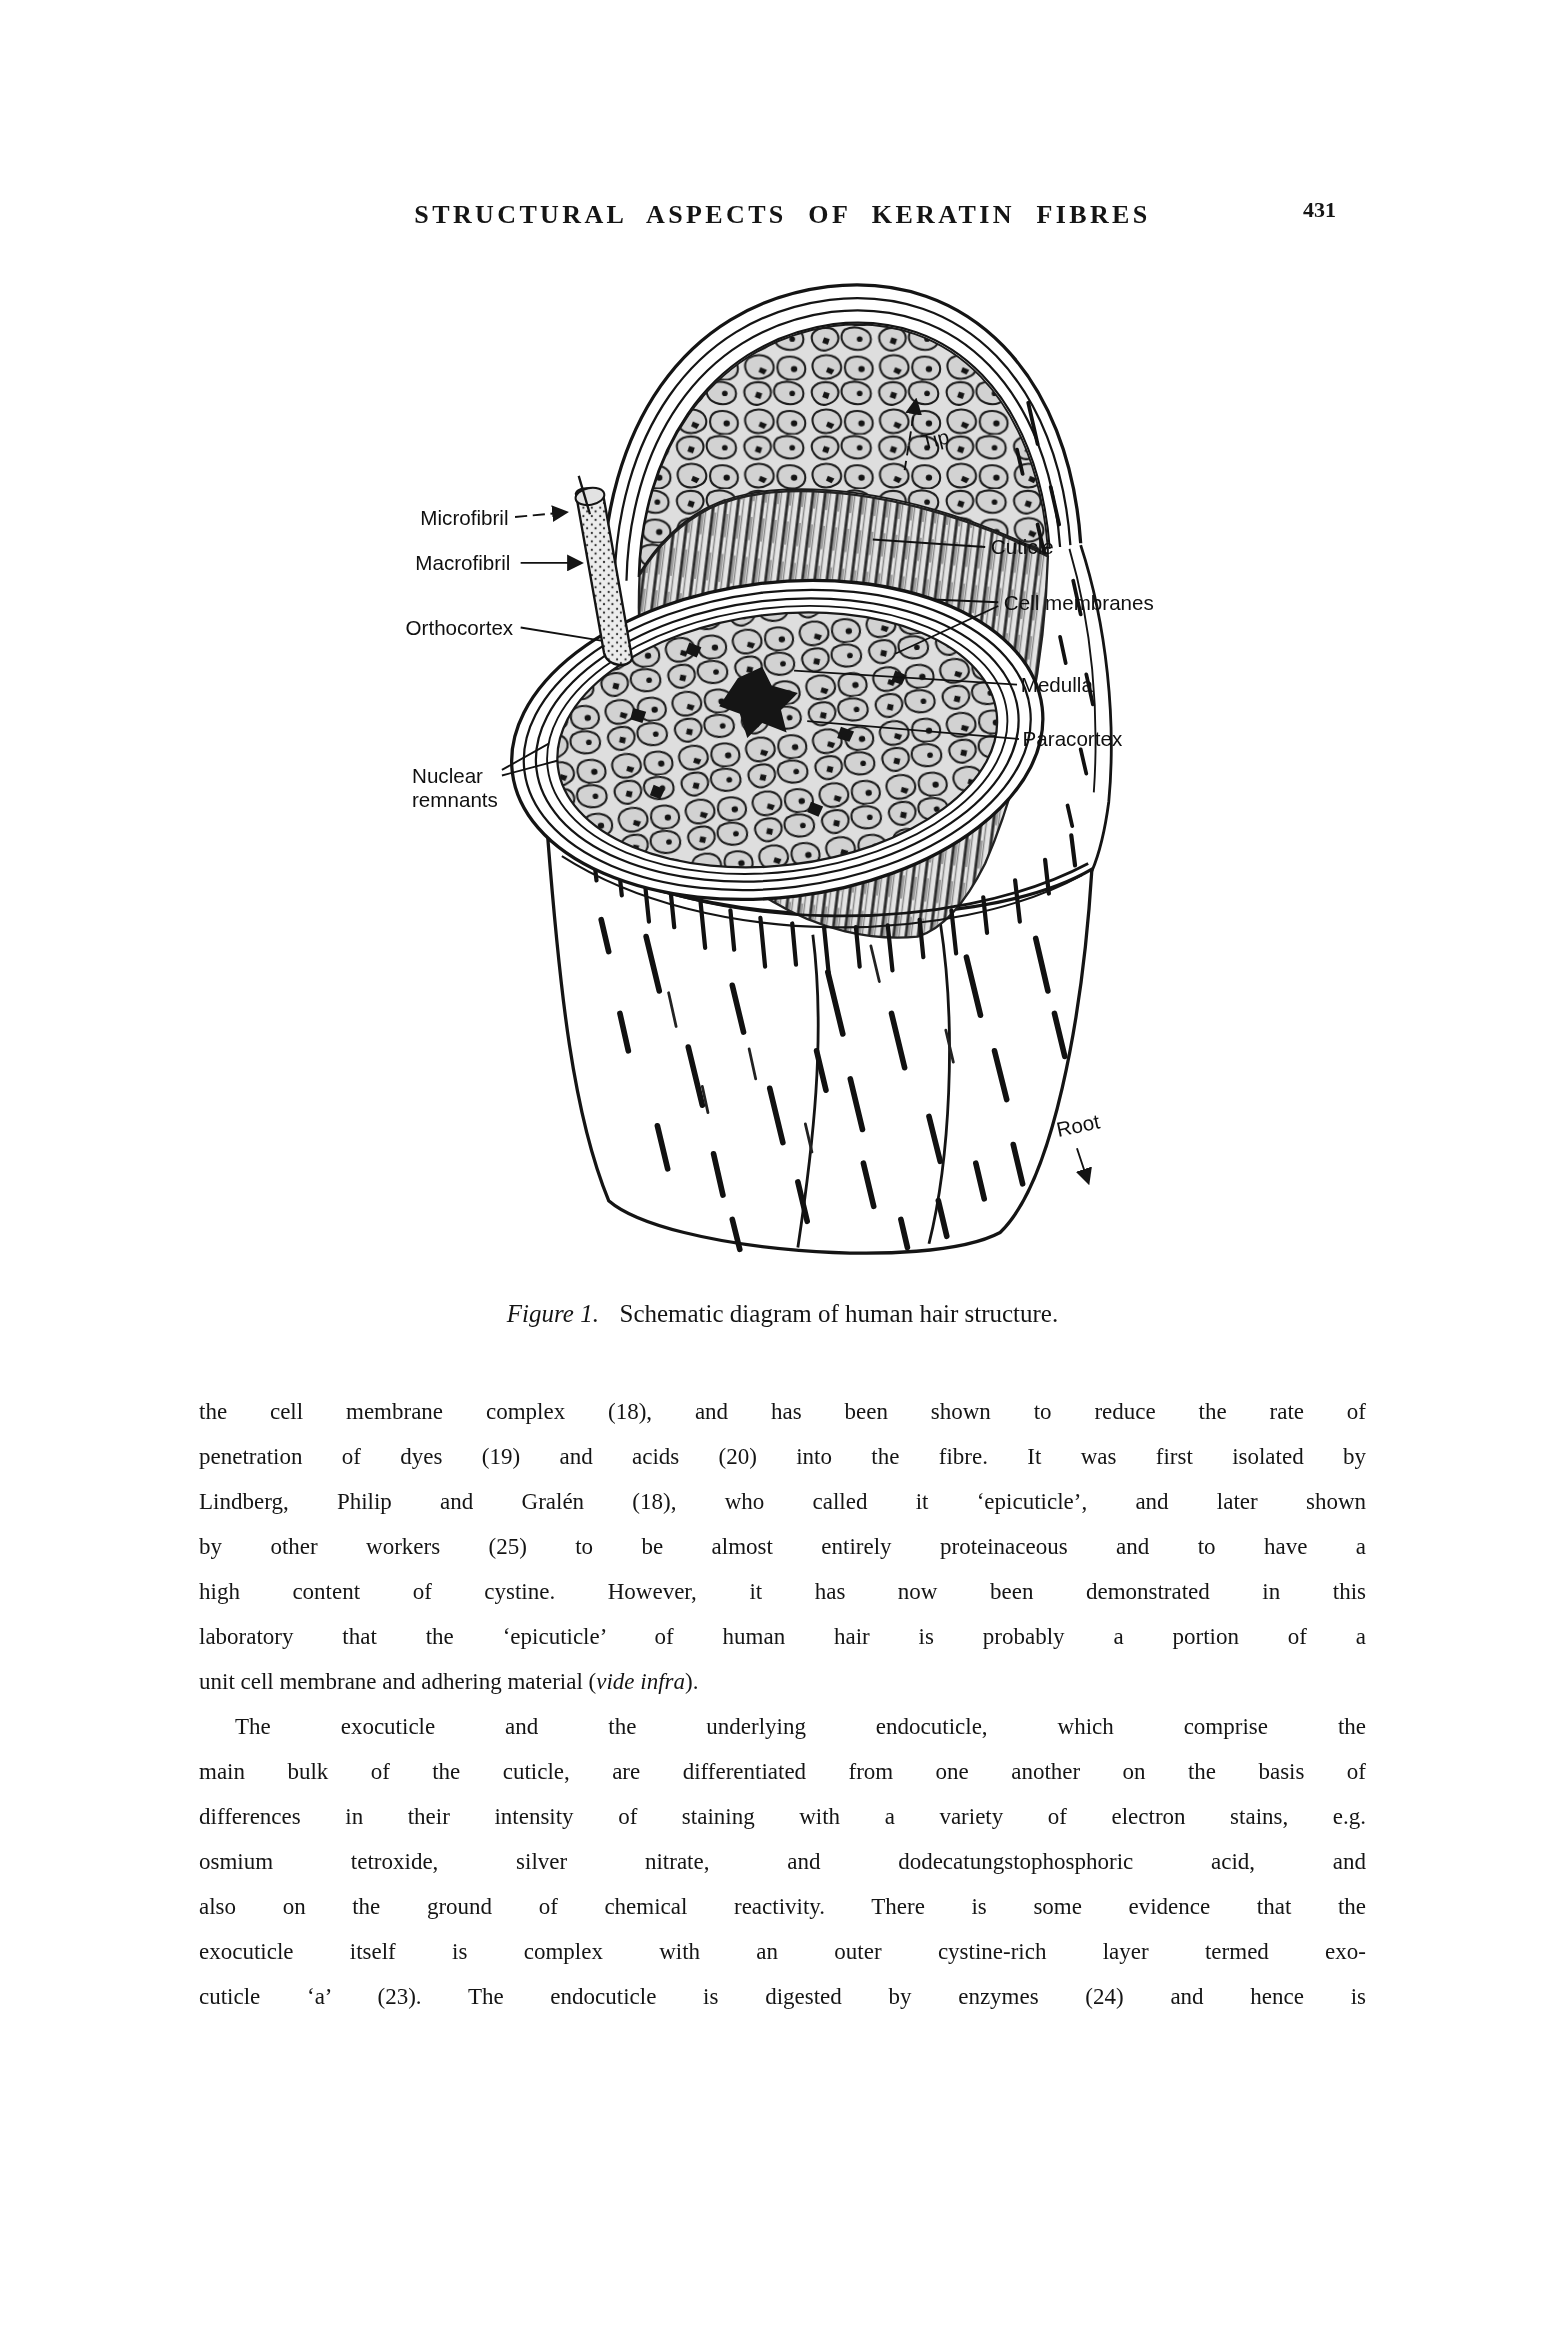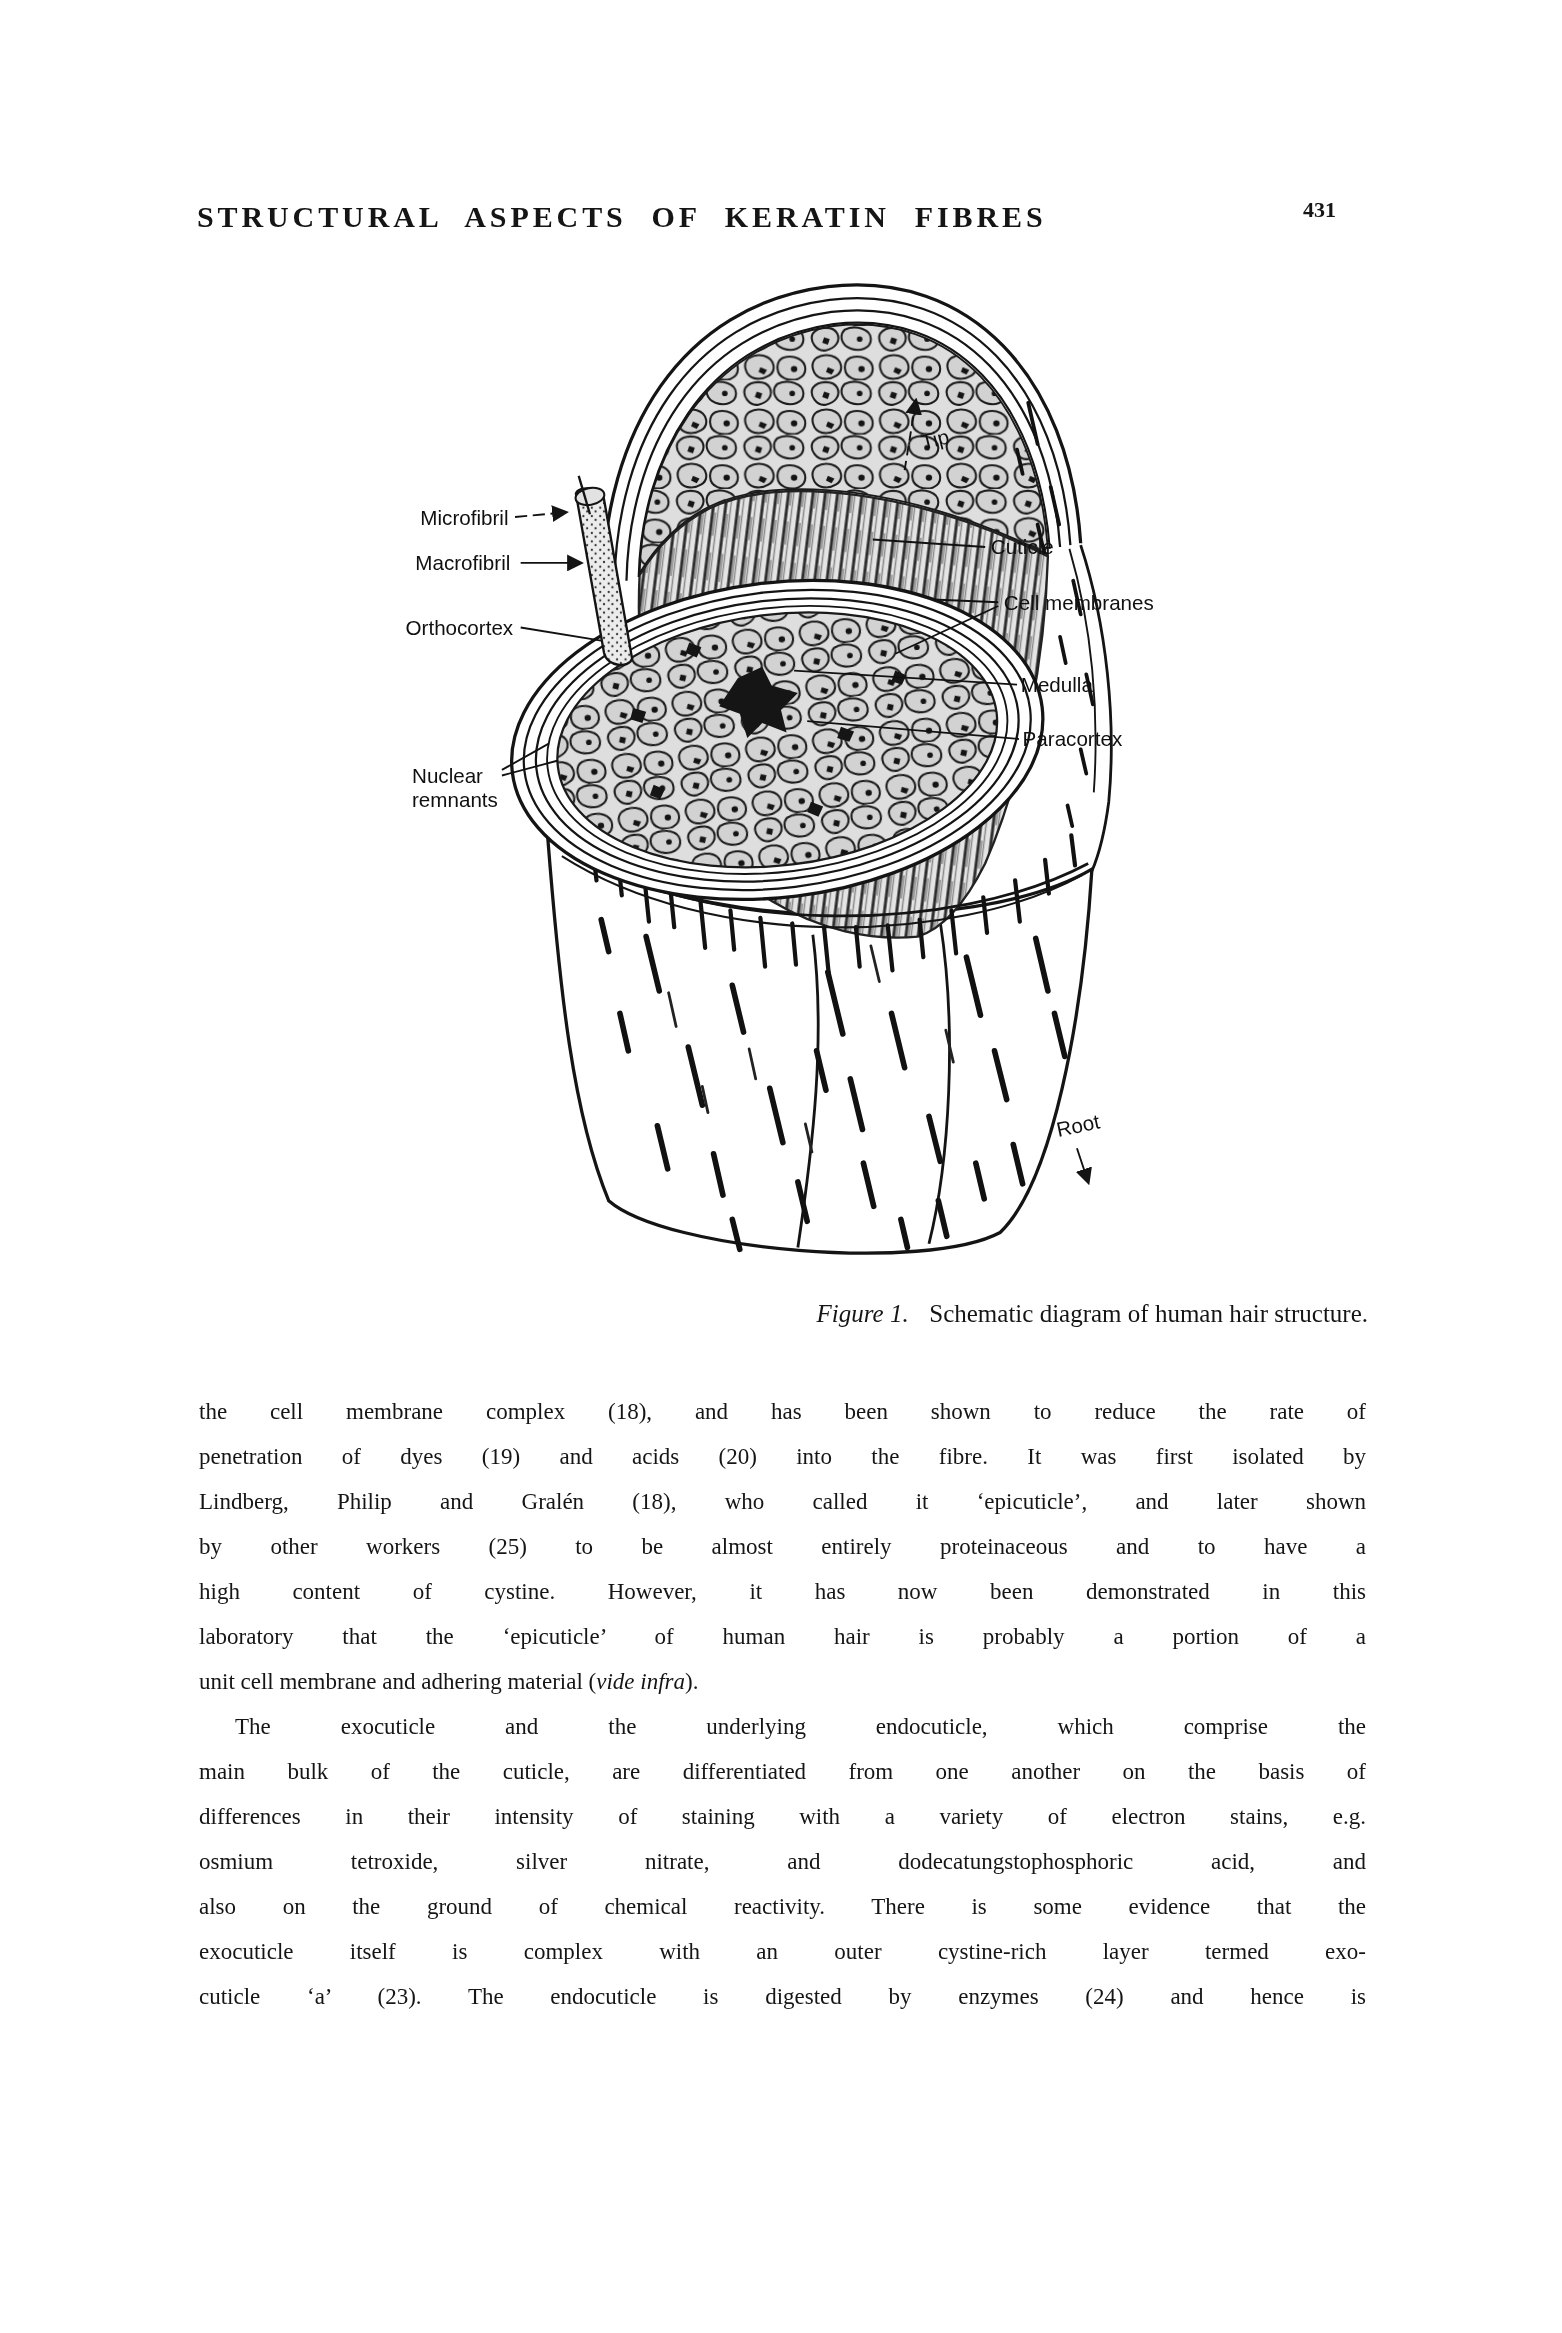--- a/index.html
+++ b/index.html
@@ -1,24 +1,24 @@
 <!DOCTYPE html>
 <html style="font-size:15px"><head>
 <meta charset="utf-8">
 <style>
   html,body{margin:0;padding:0;background:#9a9a9a;}
   .page{position:relative;width:1563px;height:2334px;background:#ffffff;margin:0 auto;
         font-family:"Liberation Serif",serif;color:#151515;overflow:hidden;}
-  .running-head{position:absolute;top:200px;left:197px;width:1171px;text-align:left;
-        font-size:30px;font-weight:700;letter-spacing:0.13em;word-spacing:0.45em;
+  .running-head{position:absolute;top:200px;left:197px;width:1171px;text-align:center;
+        font-size:26px;font-weight:700;letter-spacing:0.13em;word-spacing:0.45em;
         font-family:"Liberation Serif",serif;}
   .page-number{position:absolute;top:197px;left:1303px;font-size:22px;font-weight:700;
         font-family:"Liberation Serif",serif;}
   .figure-svg{position:absolute;left:309px;top:264px;width:885px;height:1038px;}
-  .fig-caption{position:absolute;top:1300px;left:197px;width:1171px;text-align:right;
+  .fig-caption{position:absolute;top:1300px;left:197px;width:1171px;text-align:center;
         font-size:25px;}
   .fig-caption .tag{font-style:italic;}
   .fig-caption .gap{display:inline-block;width:20.6px;}
   .body-text{position:absolute;top:1389px;left:199px;width:1167px;font-size:23px;}
   .bline{height:45px;line-height:45px;text-align:justify;text-align-last:justify;
         white-space:normal;overflow:visible;}
   .bline.flush{text-align-last:left;}
   .bline.indent{text-indent:36px;}
   .it{font-style:italic;}
   svg text{font-family:"Liberation Sans",sans-serif;font-size:22px;fill:#101010;}

